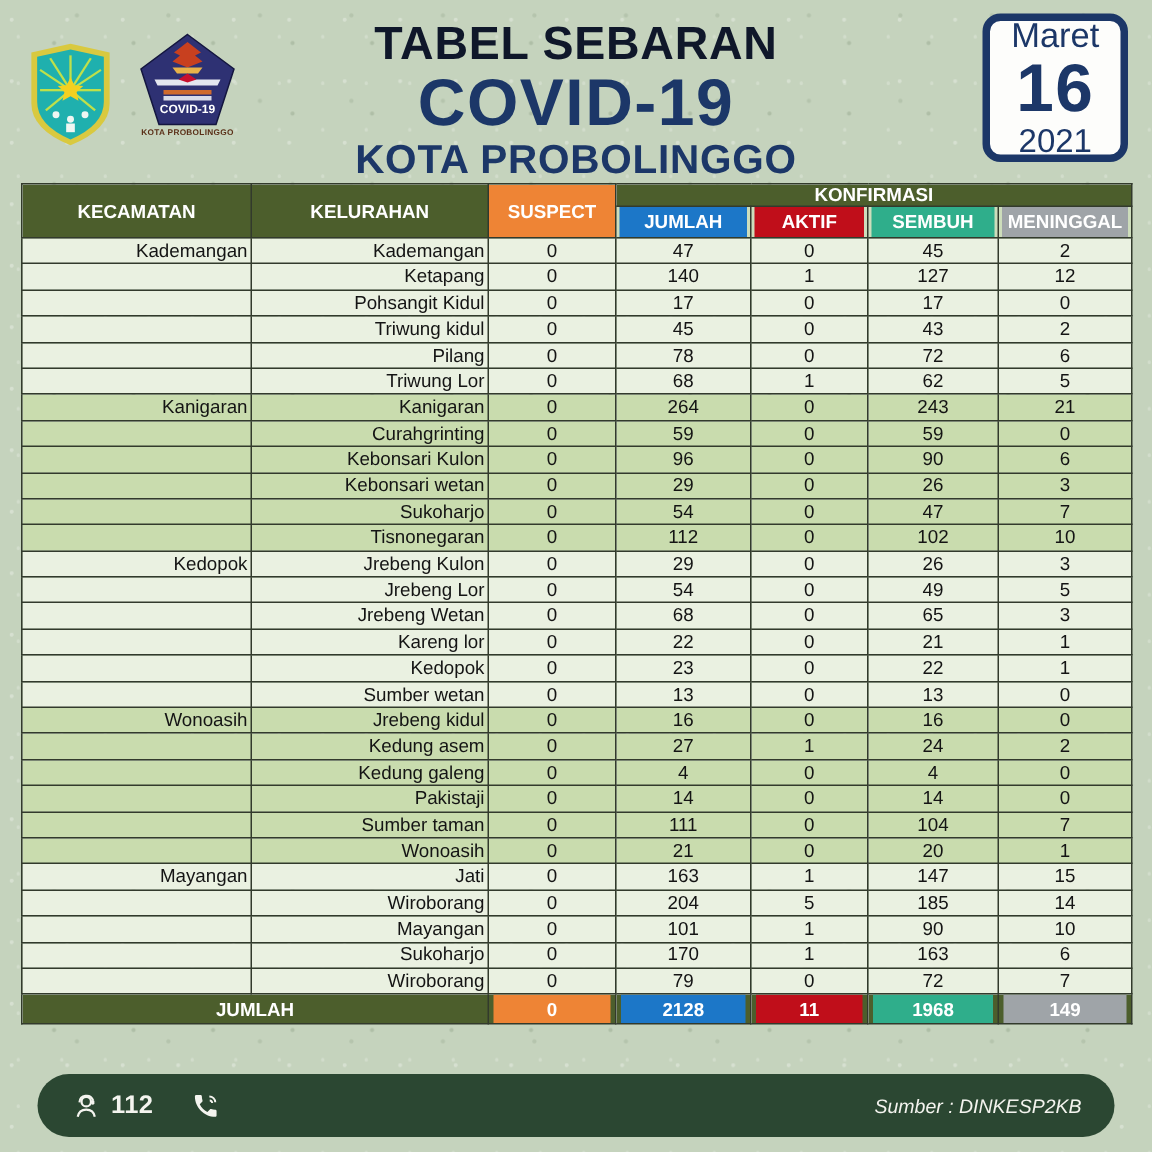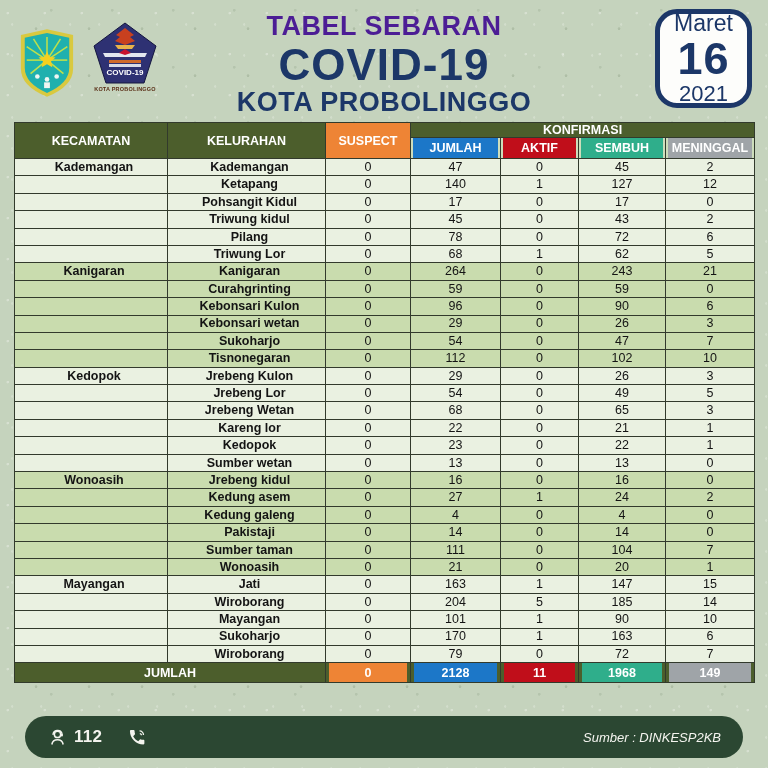--- a/index.html
+++ b/index.html
@@ -16,26 +16,26 @@
     position:relative;
   }
 
   
   .hdr { position:absolute; top:0; left:0; width:768px; height:120px; }
   .logos { position:absolute; left:18px; top:22px; display:flex; gap:16px; align-items:flex-start; }
   .logo-city { width:58px; height:70px; margin-top:6px; }
   .logo-tf { width:66px; display:flex; flex-direction:column; align-items:center; }
   .logo-tf .cap { font-size:5.5px; font-weight:bold; color:#5a2f17; margin-top:2px; letter-spacing:.2px; }
   .title { position:absolute; left:50%; transform:translateX(-50%); top:12px; text-align:center; width:430px; }
-  .title .l1 { font-size:27px; font-weight:bold; letter-spacing:.5px; color:#4c1d95; line-height:1.1; }
+  .title .l1 { font-size:31px; font-weight:bold; letter-spacing:.5px; color:#0f172a; line-height:1.1; }
   .title .l2 { font-size:44px; font-weight:bold; letter-spacing:1px; color:#1c3768; line-height:1.05; }
   .title .l3 { font-size:27px; font-weight:bold; letter-spacing:.5px; color:#1c3768; line-height:1.1; }
   .cal {
     position:absolute; right:16px; top:9px; width:97px; height:99px;
-    background:#fdfdfb; border:5px solid #1c3768; border-radius:22px;
+    background:#fdfdfb; border:5px solid #1c3768; border-radius:12px;
     display:flex; flex-direction:column; align-items:center; justify-content:center;
     color:#1c3768;
   }
   .cal .m { font-size:23px; line-height:1; margin-bottom:1px; }
   .cal .d { font-size:45px; font-weight:bold; line-height:1; letter-spacing:1px; }
   .cal .y { font-size:22px; line-height:1; margin-top:2px; }
 
   
   table { position:absolute; left:14px; top:122px; width:740px; border-collapse:collapse; table-layout:fixed; }
   th, td { border:1px solid #323a2c; font-size:12.5px; overflow:hidden; white-space:nowrap; }
@@ -43,21 +43,21 @@
   .th-olive { background:#4c5e2c; }
   .th-strip { background:#cdddbb; padding:0; height:21px; }
   .th-strip .chip { display:flex; align-items:center; justify-content:center; height:100%; margin:0 2px; color:#fff; font-weight:bold; font-size:12.5px; }
   .chip-blue { background:#1c77c8; }
   .chip-red { background:#c00e1a; }
   .chip-teal { background:#2fae8b; }
   .chip-gray { background:#9fa4a8; }
   .chip-orange { background:#ee8435; }
   thead tr.r1 th { height:15px; font-size:12.5px; }
   tbody td { height:17.4px; color:#141414; padding:0 2px; text-align:center; line-height:1; }
-  tbody td.txt { text-align:center; padding-left:8px;font-weight:bold; }
+  tbody td.txt { text-align:right; padding-left:8px; }
   tr.light td { background:#eaf1e1; }
   tr.dark td { background:#c9dcae; }
   tfoot td { background:#4c5e2c; height:20px; padding:0; }
   tfoot .lbl { color:#fff; font-weight:bold; text-align:center; font-size:12.5px; }
   tfoot .chip { display:flex; align-items:center; justify-content:center; height:100%; margin:0 3px; color:#fff; font-weight:bold; font-size:12.5px; }
 
   
   .foot {
     position:absolute; left:25px; top:716px; width:718px; height:42px;
     background:#2b4732; border-radius:21px;

